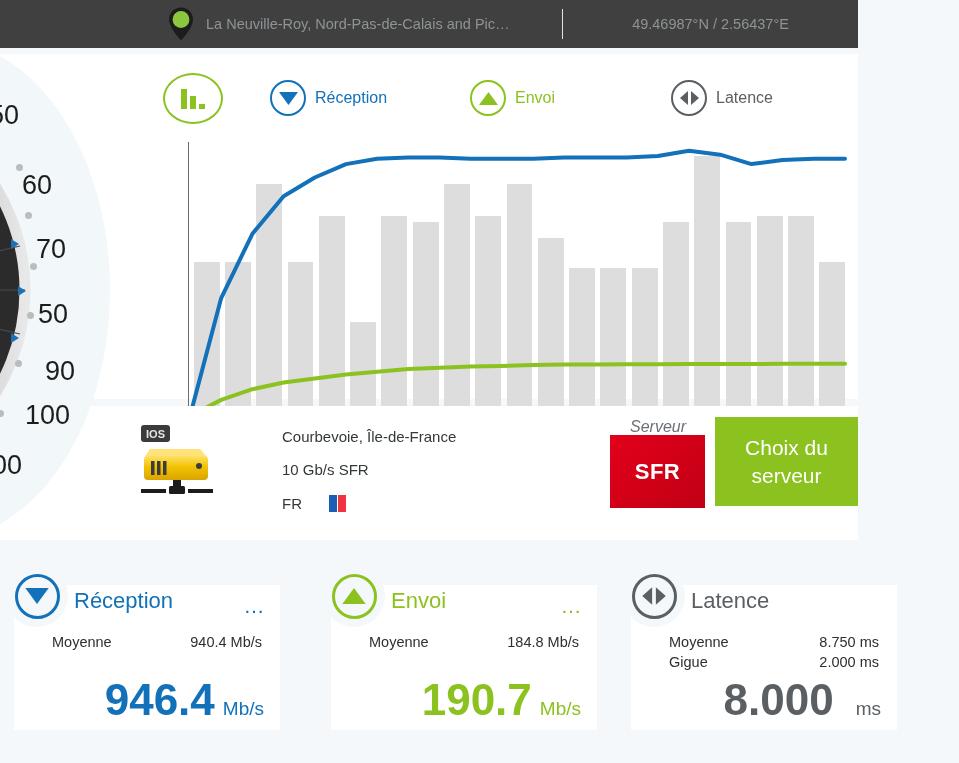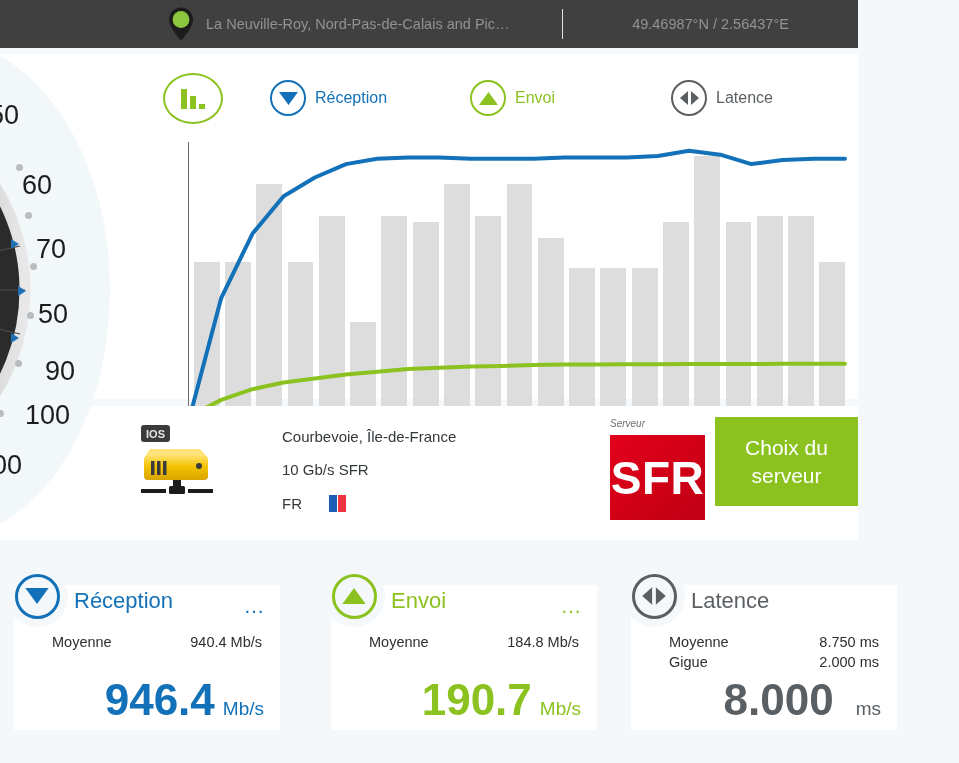--- a/index.html
+++ b/index.html
@@ -182,34 +182,35 @@
   }
   .flag span { position: absolute; top: 0; height: 100%; width: 33.34%; }
   .flag .f1 { left: 0; background: #ffffff; }
   .flag .f2 { left: 33.33%; background: #1a5fb4; }
   .flag .f3 { left: 66.66%; background: #ef3340; }
 
   .server-label-serveur {
     position: absolute;
     left: 610px; top: 418px;
     width: 96px;
-    font-size: 10px;
+    text-align: center;
+    font-size: 16px;
     font-style: italic;
     color: #6b7075;
   }
   .sfr-logo {
     position: absolute;
     left: 610px; top: 435px;
-    width: 95px; height: 85px;
+    width: 95px; height: 73px;
     background: linear-gradient(140deg, #e3001b 0%, #c00014 100%);
     display: flex;
     align-items: center;
     justify-content: center;
     color: #fff;
-    font-size: 46px;
+    font-size: 22px;
     font-weight: bold;
     letter-spacing: 0.5px;
   }
   .choix-btn {
     position: absolute;
     left: 715px; top: 417px;
     width: 143px; height: 89px;
     background: #8cc220;
     color: #ffffff;
     font-size: 21px;

